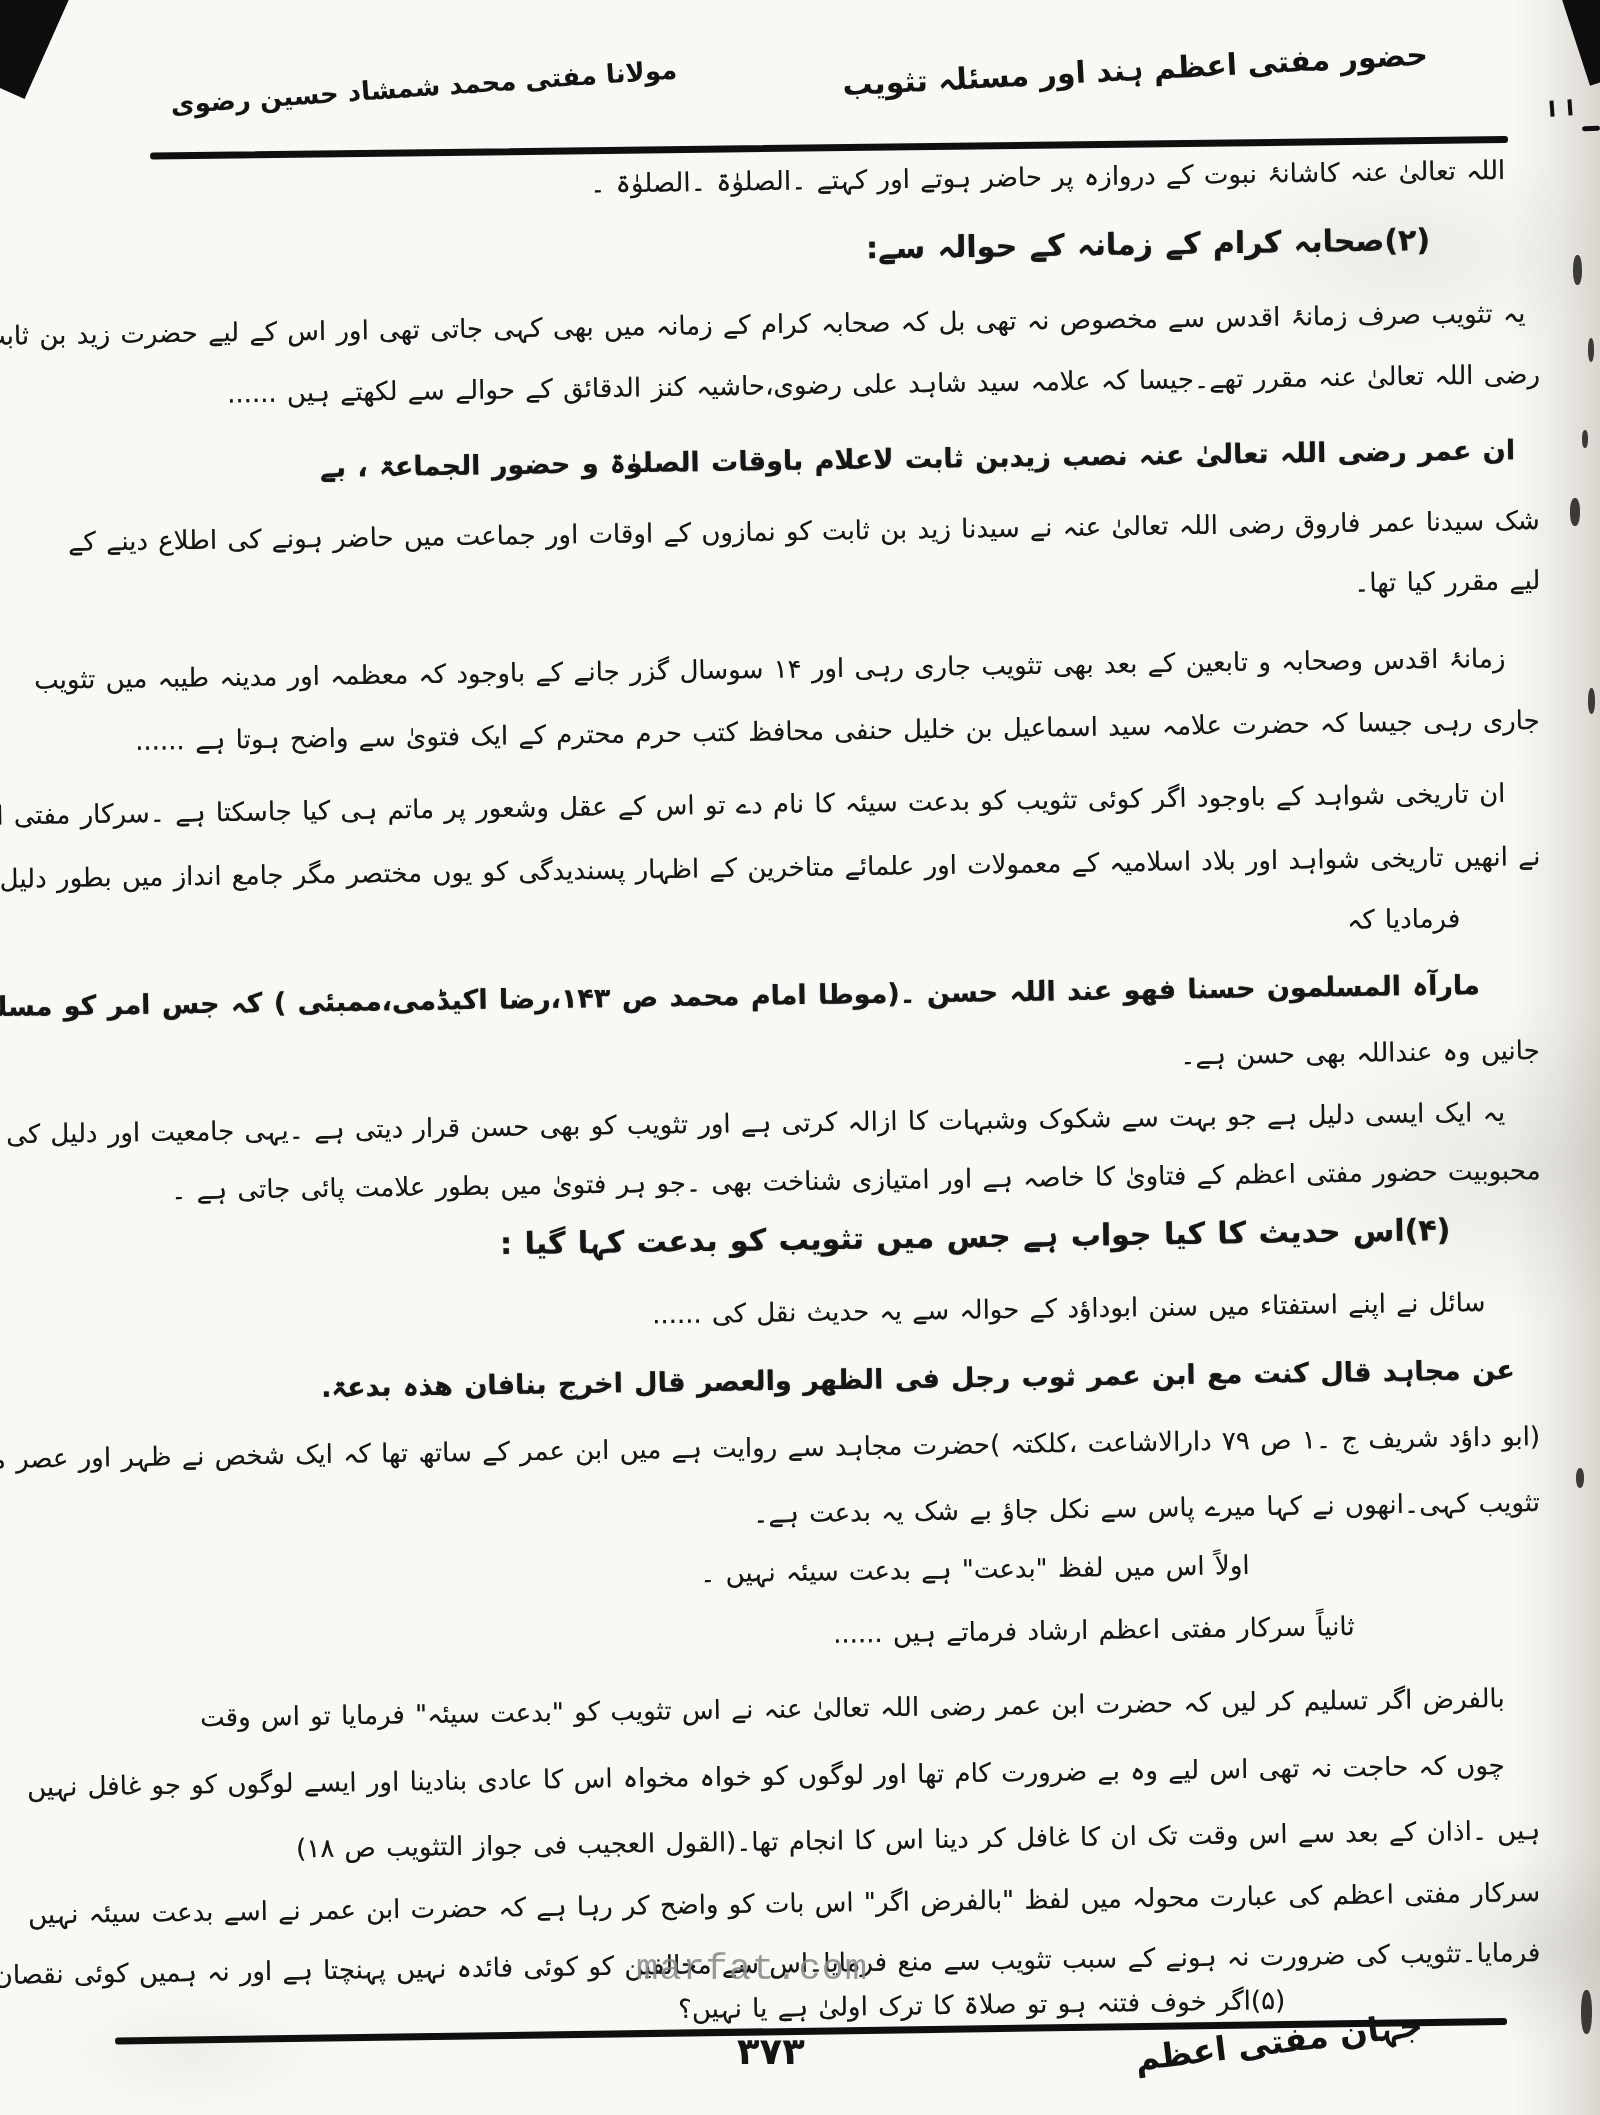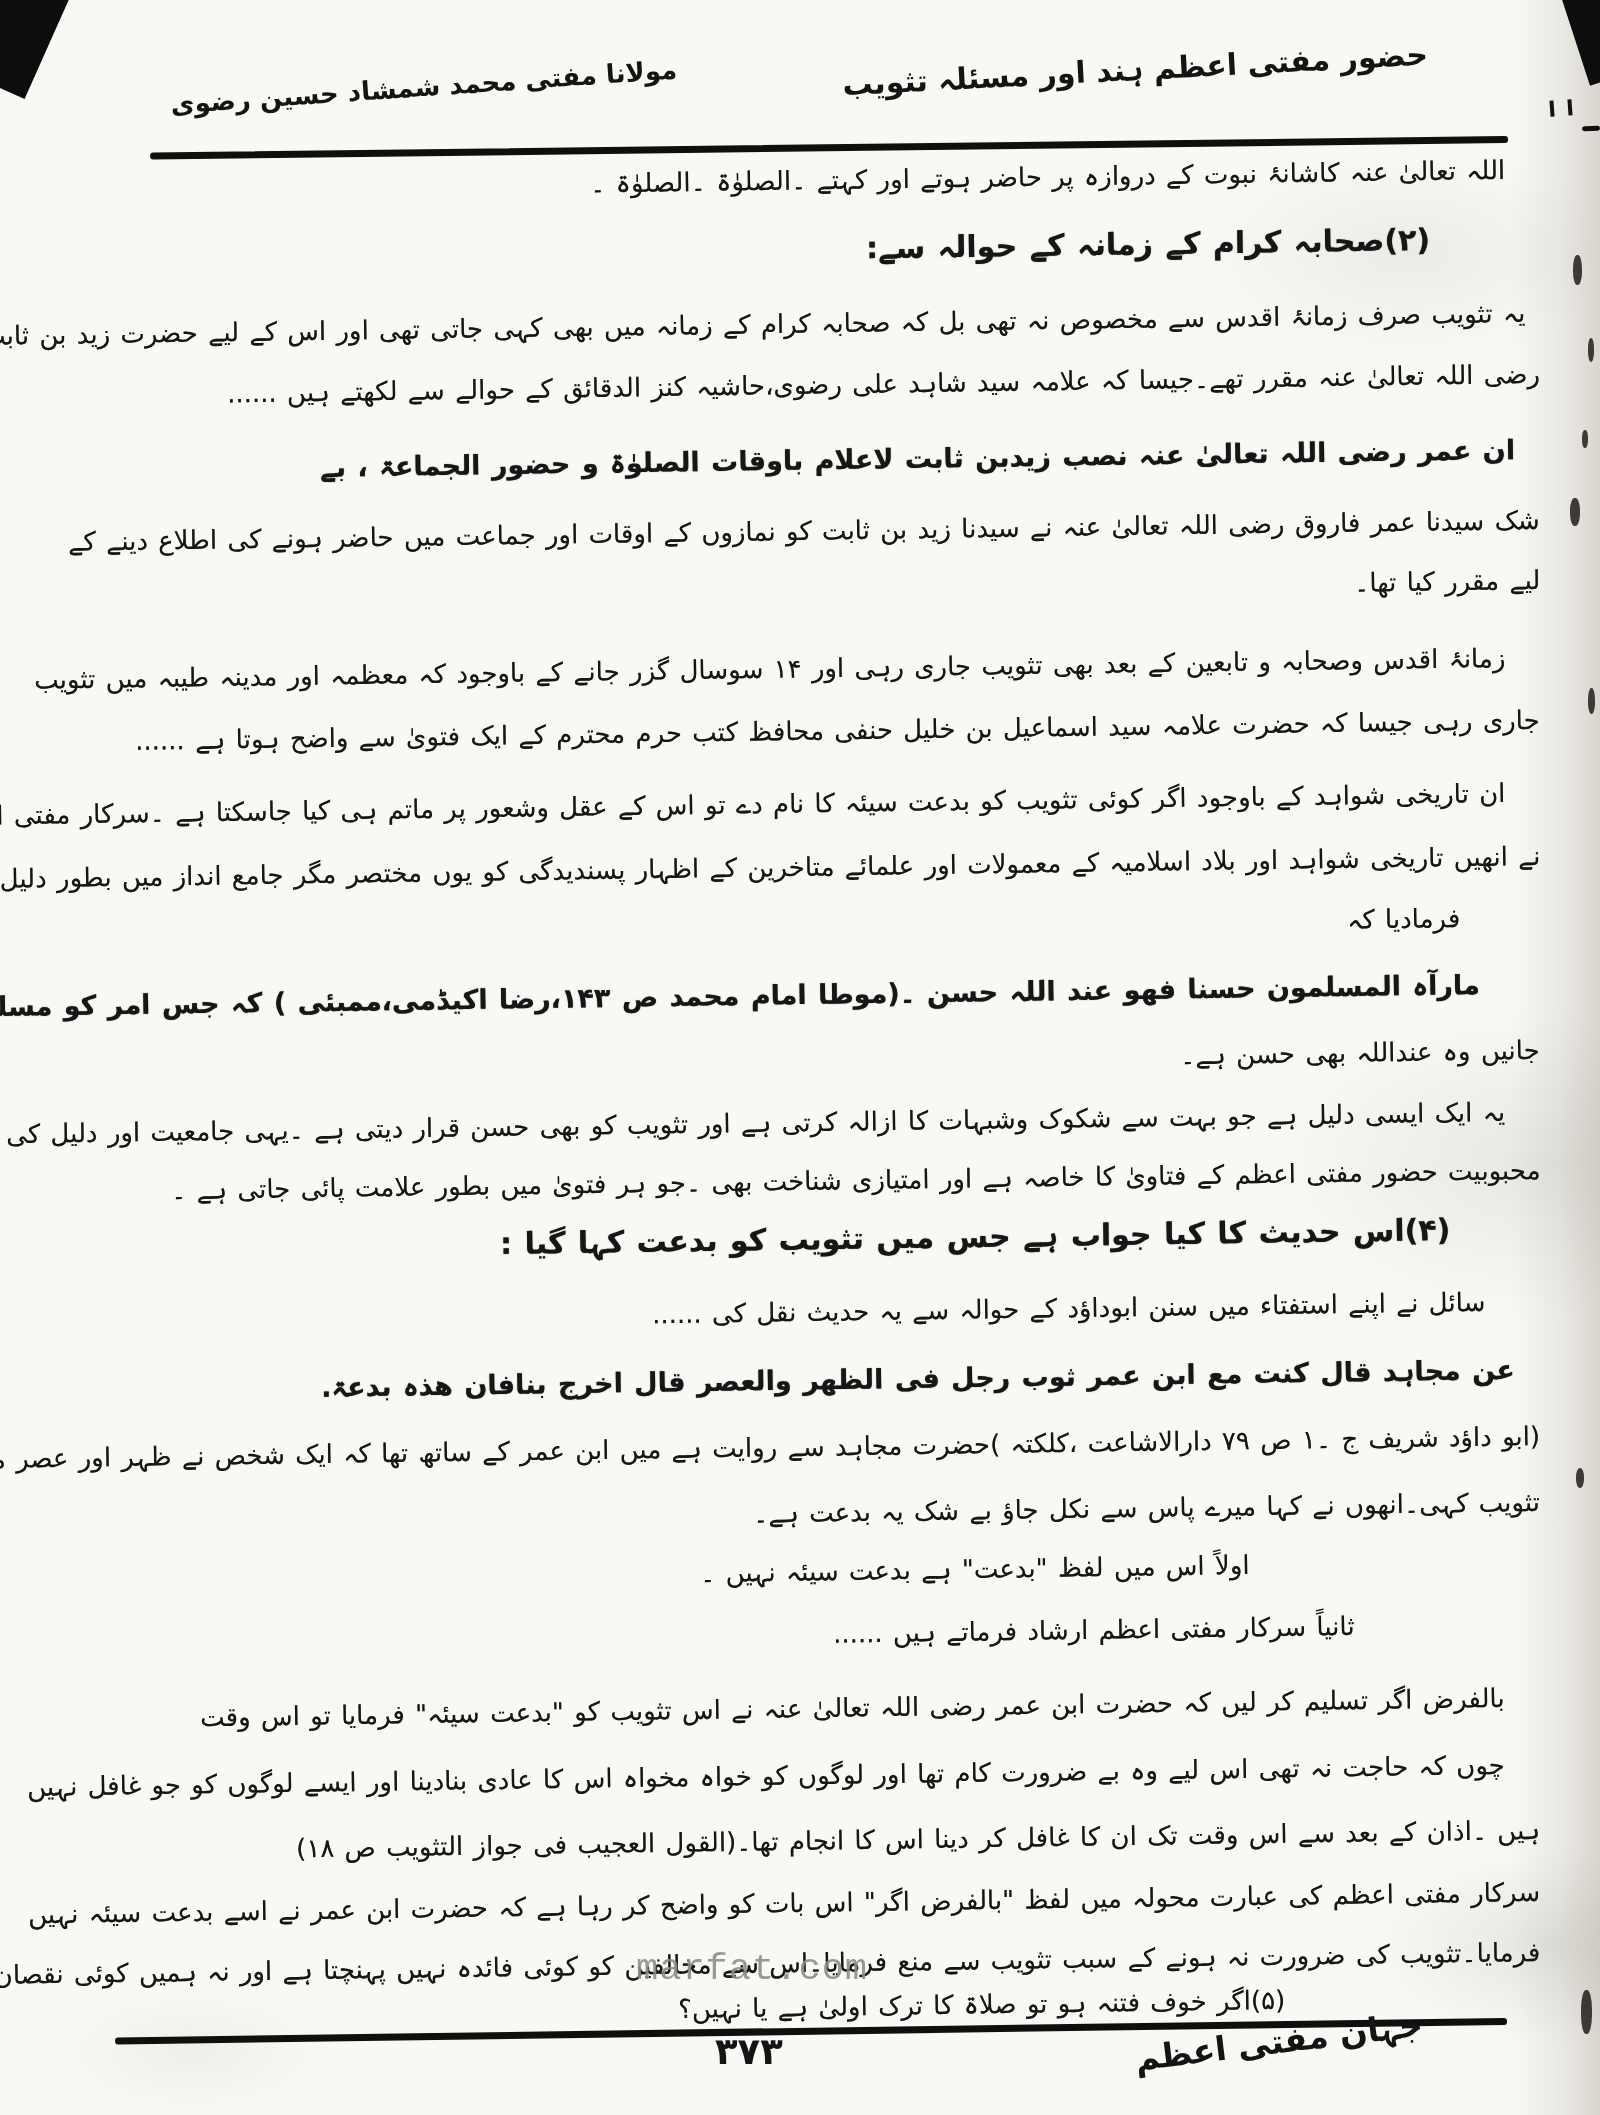--- a/index.html
+++ b/index.html
@@ -39,21 +39,21 @@
     font-size:26px;line-height:40px;color:#161616;
     letter-spacing:.2px;word-spacing:2px;
     transform:rotate(-.85deg);transform-origin:right center;
     text-shadow:0 0 .6px rgba(20,20,20,.55);
   }
   .ln.b{font-weight:bold;font-size:27px;text-shadow:0 0 1px rgba(10,10,10,.7);}
   .ln.h{font-weight:bold;font-size:30px;text-shadow:0 0 1px rgba(10,10,10,.7);}
   
   .ftr-book{position:absolute;right:176px;top:2022px;font-size:33px;font-weight:bold;
     direction:rtl;white-space:nowrap;transform:rotate(-7deg);}
-  .ftr-page{position:absolute;left:715px;top:2030px;font-size:37px;font-weight:bold;letter-spacing:4px;}
+  .ftr-page{position:absolute;left:737px;top:2030px;font-size:37px;font-weight:bold;letter-spacing:4px;}
   .ftr-mark{position:absolute;left:636px;top:1948px;font-size:37px;color:#8d8d8d;
     font-family:Liberation Mono, monospace;letter-spacing:1px;opacity:.9;}
 </style>
 </head>
 <body>
 
 <div class="page">
 
   <div class="corner-tl"></div>
   <div class="corner-tr"></div>

